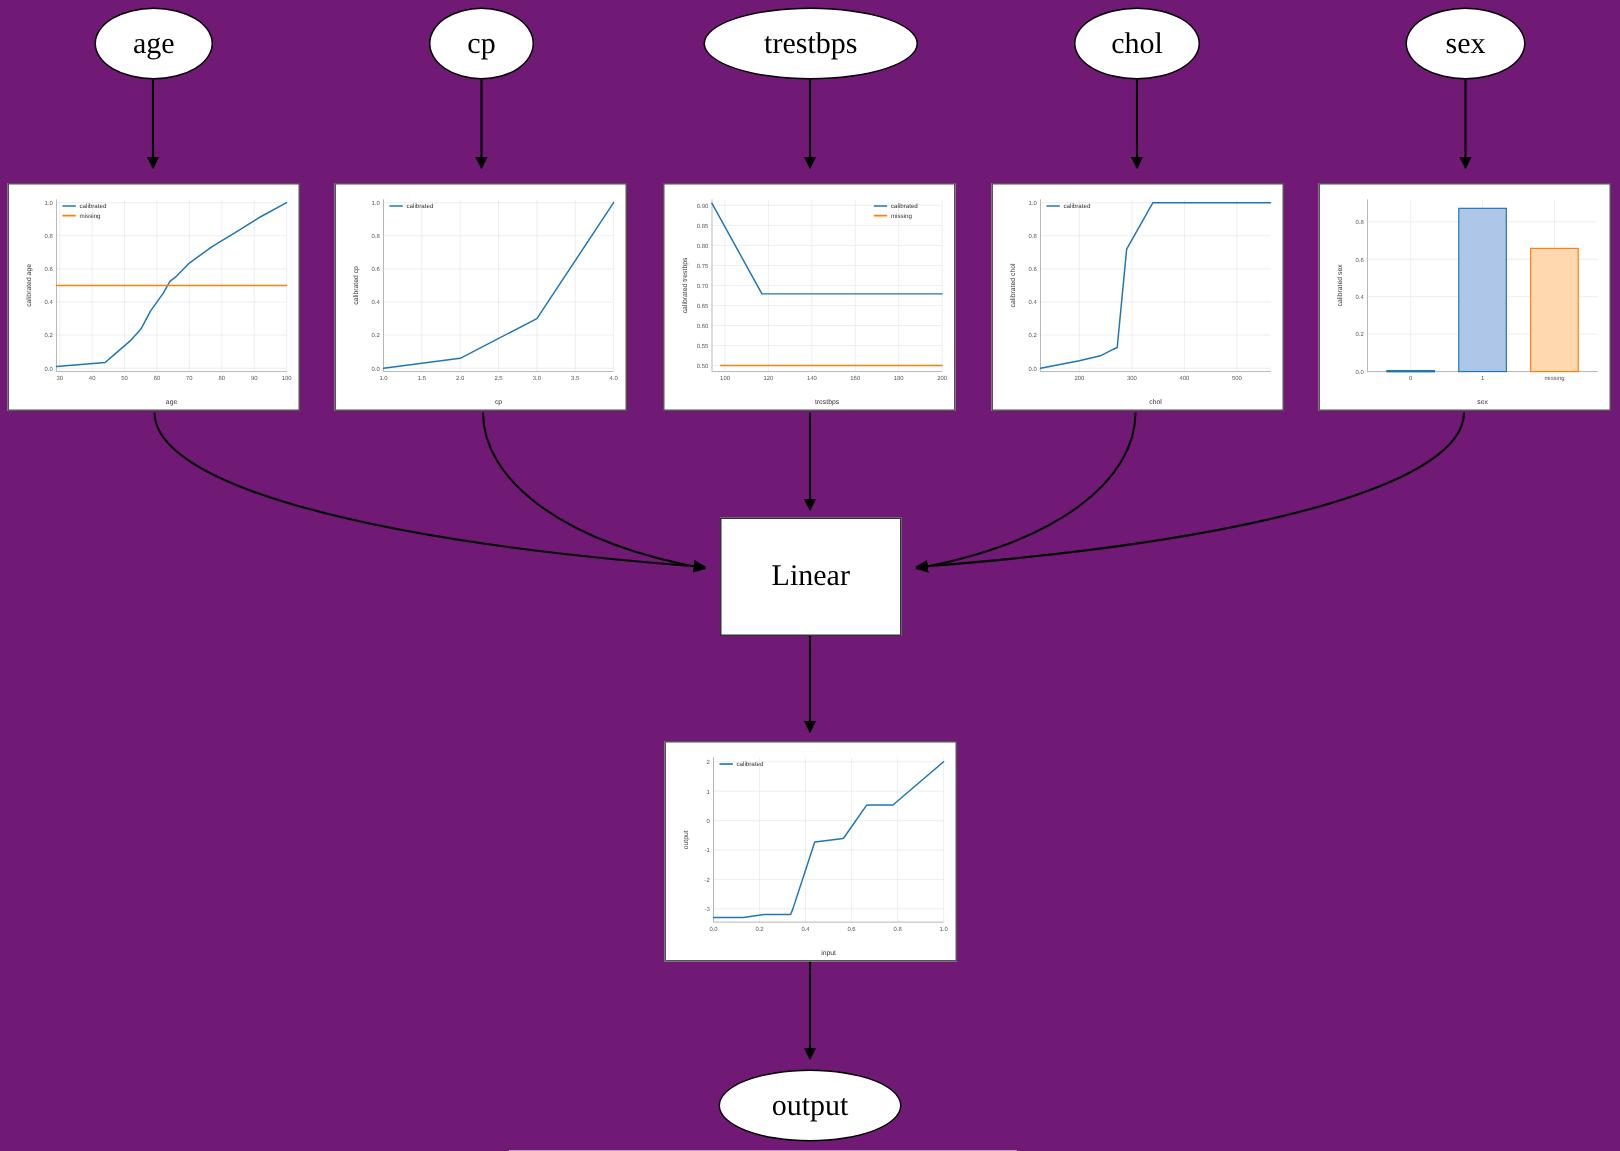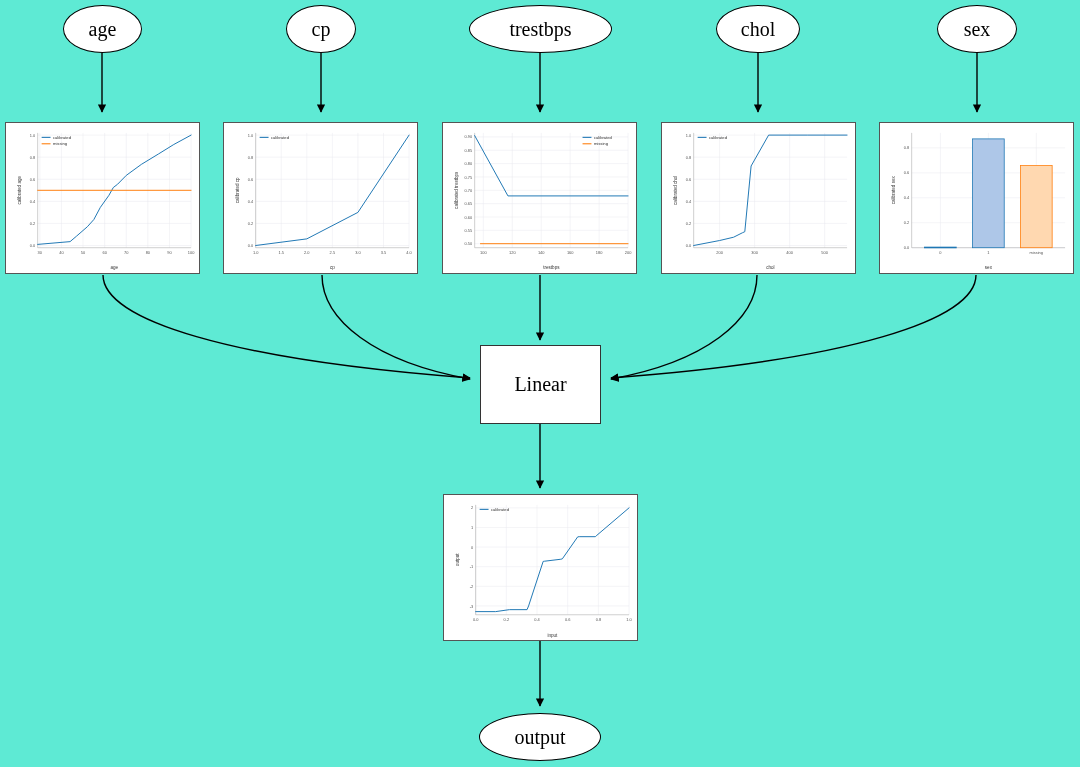--- a/index.html
+++ b/index.html
@@ -4,21 +4,21 @@
 <style>
   html, body {
     margin: 0;
     padding: 0;
     background: #ffffff;
   }
   #canvas {
     position: relative;
     width: 1080px;
     height: 767px;
-    background: #5eead4;
+    background: #701a75;
     font-family: "Liberation Serif", serif;
     overflow: hidden;
   }
   .node-ellipse {
     position: absolute;
     border: 1.3px solid #000000;
     border-radius: 50%;
     background: #ffffff;
     display: flex;
     align-items: center;

